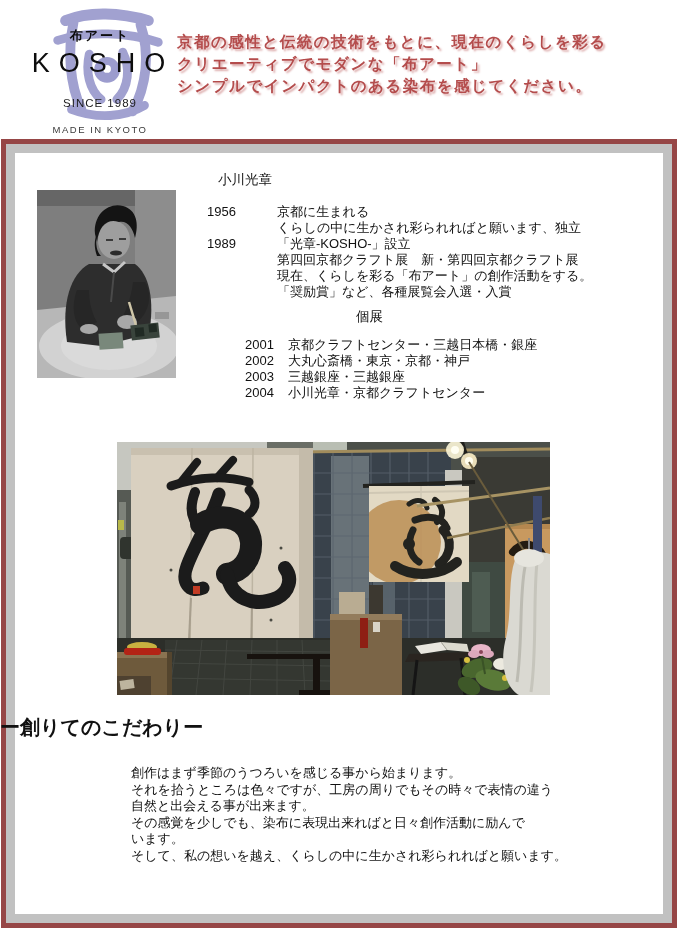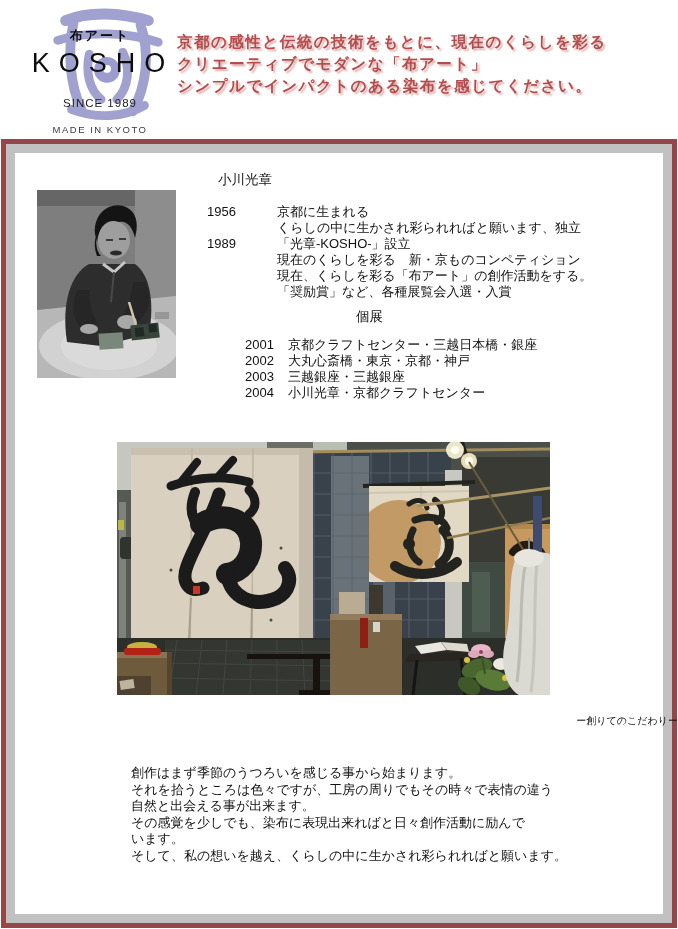--- a/index.html
+++ b/index.html
@@ -30,21 +30,21 @@
   .bio-year{width:38px;flex:0 0 38px;}
   .solo-heading{left:356px;top:308px;font-size:13.5px;}
   .exh{left:245px;top:337px;font-size:13px;line-height:16px;}
   .exh-row{display:flex;}
   .exh-year{width:43px;flex:0 0 43px;}
 
   
   .gallery-photo{left:117px;top:442px;width:433px;height:253px;}
 
   
-  .kodawari{left:0;top:714px;width:678px;text-align:right;font-size:10px;}
+  .kodawari{left:0;top:714px;width:678px;text-align:left;font-size:20px;font-weight:bold;}
   .philosophy{left:131px;top:765px;width:455px;font-size:13px;line-height:16.6px;white-space:pre-line;}
 </style>
 </head>
 <body>
 
 <div id="page">
 
   <div class="abs logo">
     <svg class="stamp" viewBox="0 0 140 116">
       <g stroke="#9c9cce" fill="none" stroke-linecap="round" opacity="0.95">
@@ -120,21 +120,21 @@
     <div class="bio-row">
       <span class="bio-year"></span>
       <span>くらしの中に生かされ彩られればと願います、独立</span>
     </div>
     <div class="bio-row">
       <span class="bio-year">1989</span>
       <span>「光章-KOSHO-」設立</span>
     </div>
     <div class="bio-row">
       <span class="bio-year"></span>
-      <span>現在のくらしを彩る　新・京ものコンペティション</span>
+      <span>第四回京都クラフト展　新・第四回京都クラフト展</span>
     </div>
     <div class="bio-row">
       <span class="bio-year"></span>
       <span>現在、くらしを彩る「布アート」の創作活動をする。</span>
     </div>
     <div class="bio-row">
       <span class="bio-year"></span>
       <span>「奨励賞」など、各種展覧会入選・入賞</span>
     </div>
   </div>

